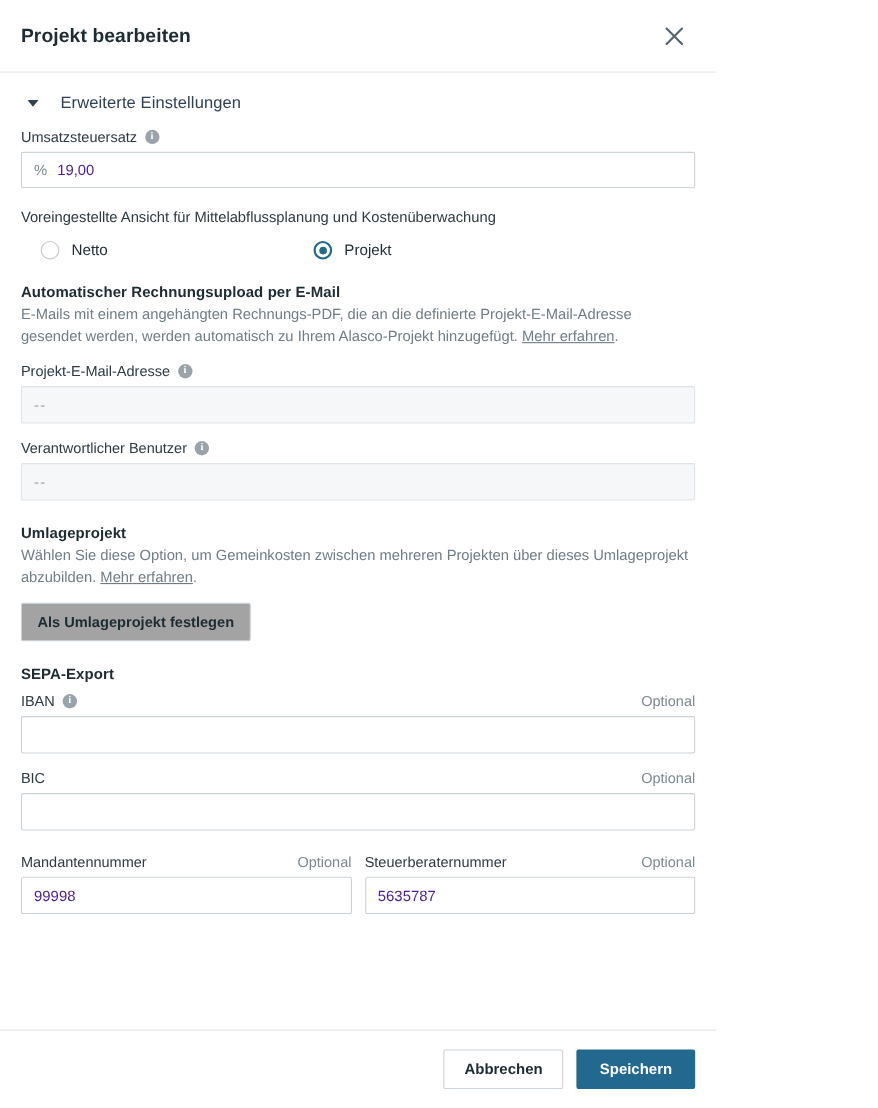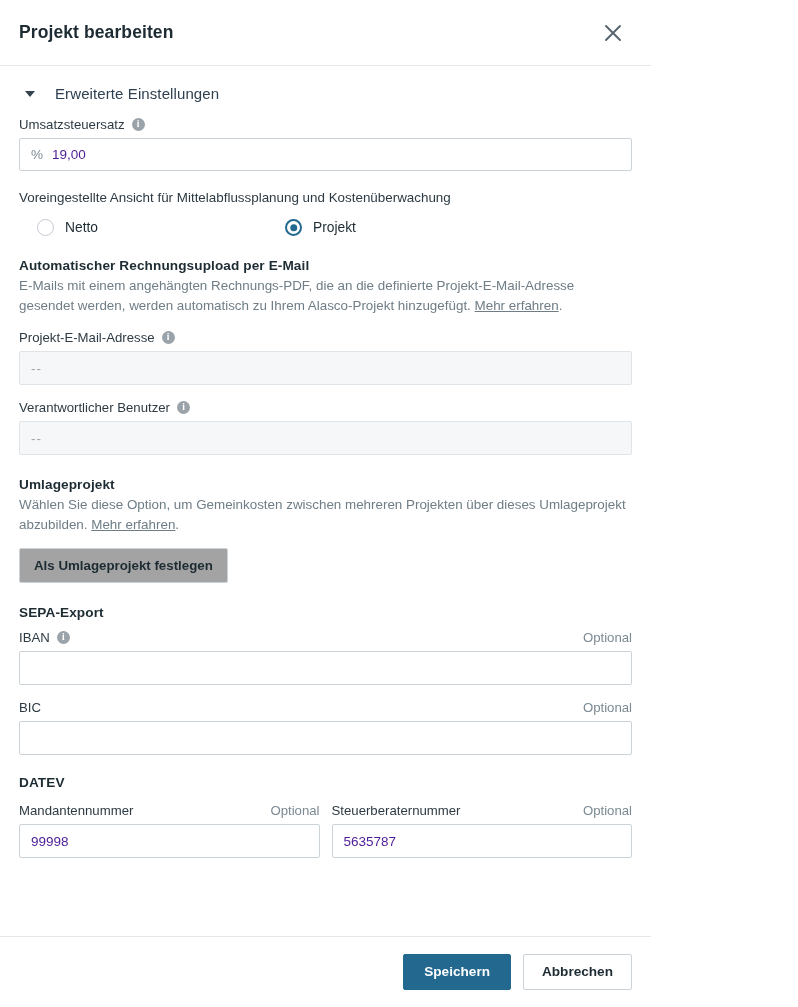--- a/index.html
+++ b/index.html
@@ -363,21 +363,20 @@
           </span>
           <span class="optional-tag">Optional</span>
         </div>
         <div class="input-box tall">
           <span class="input-value"></span>
         </div>
       </div>
     </div>
 
     <div class="group-gap" style="margin-top:20px;">
-      <div class="section-heading" style="margin-bottom:12px;">DATEV</div>
       <div class="two-col">
         <div class="col">
           <div class="field-label-row">
             <span class="field-label">Mandantennummer</span>
             <span class="optional-tag">Optional</span>
           </div>
           <div class="input-box tall">
             <span class="input-value">99998</span>
           </div>
         </div>
@@ -389,17 +388,17 @@
           <div class="input-box tall">
             <span class="input-value">5635787</span>
           </div>
         </div>
       </div>
     </div>
 
   </div>
 
   <div class="dialog-footer">
+    <button class="btn btn-secondary">Abbrechen</button>
     <button class="btn btn-primary">Speichern</button>
-    <button class="btn btn-secondary">Abbrechen</button>
   </div>
 
 </div>
 
 </body></html>

